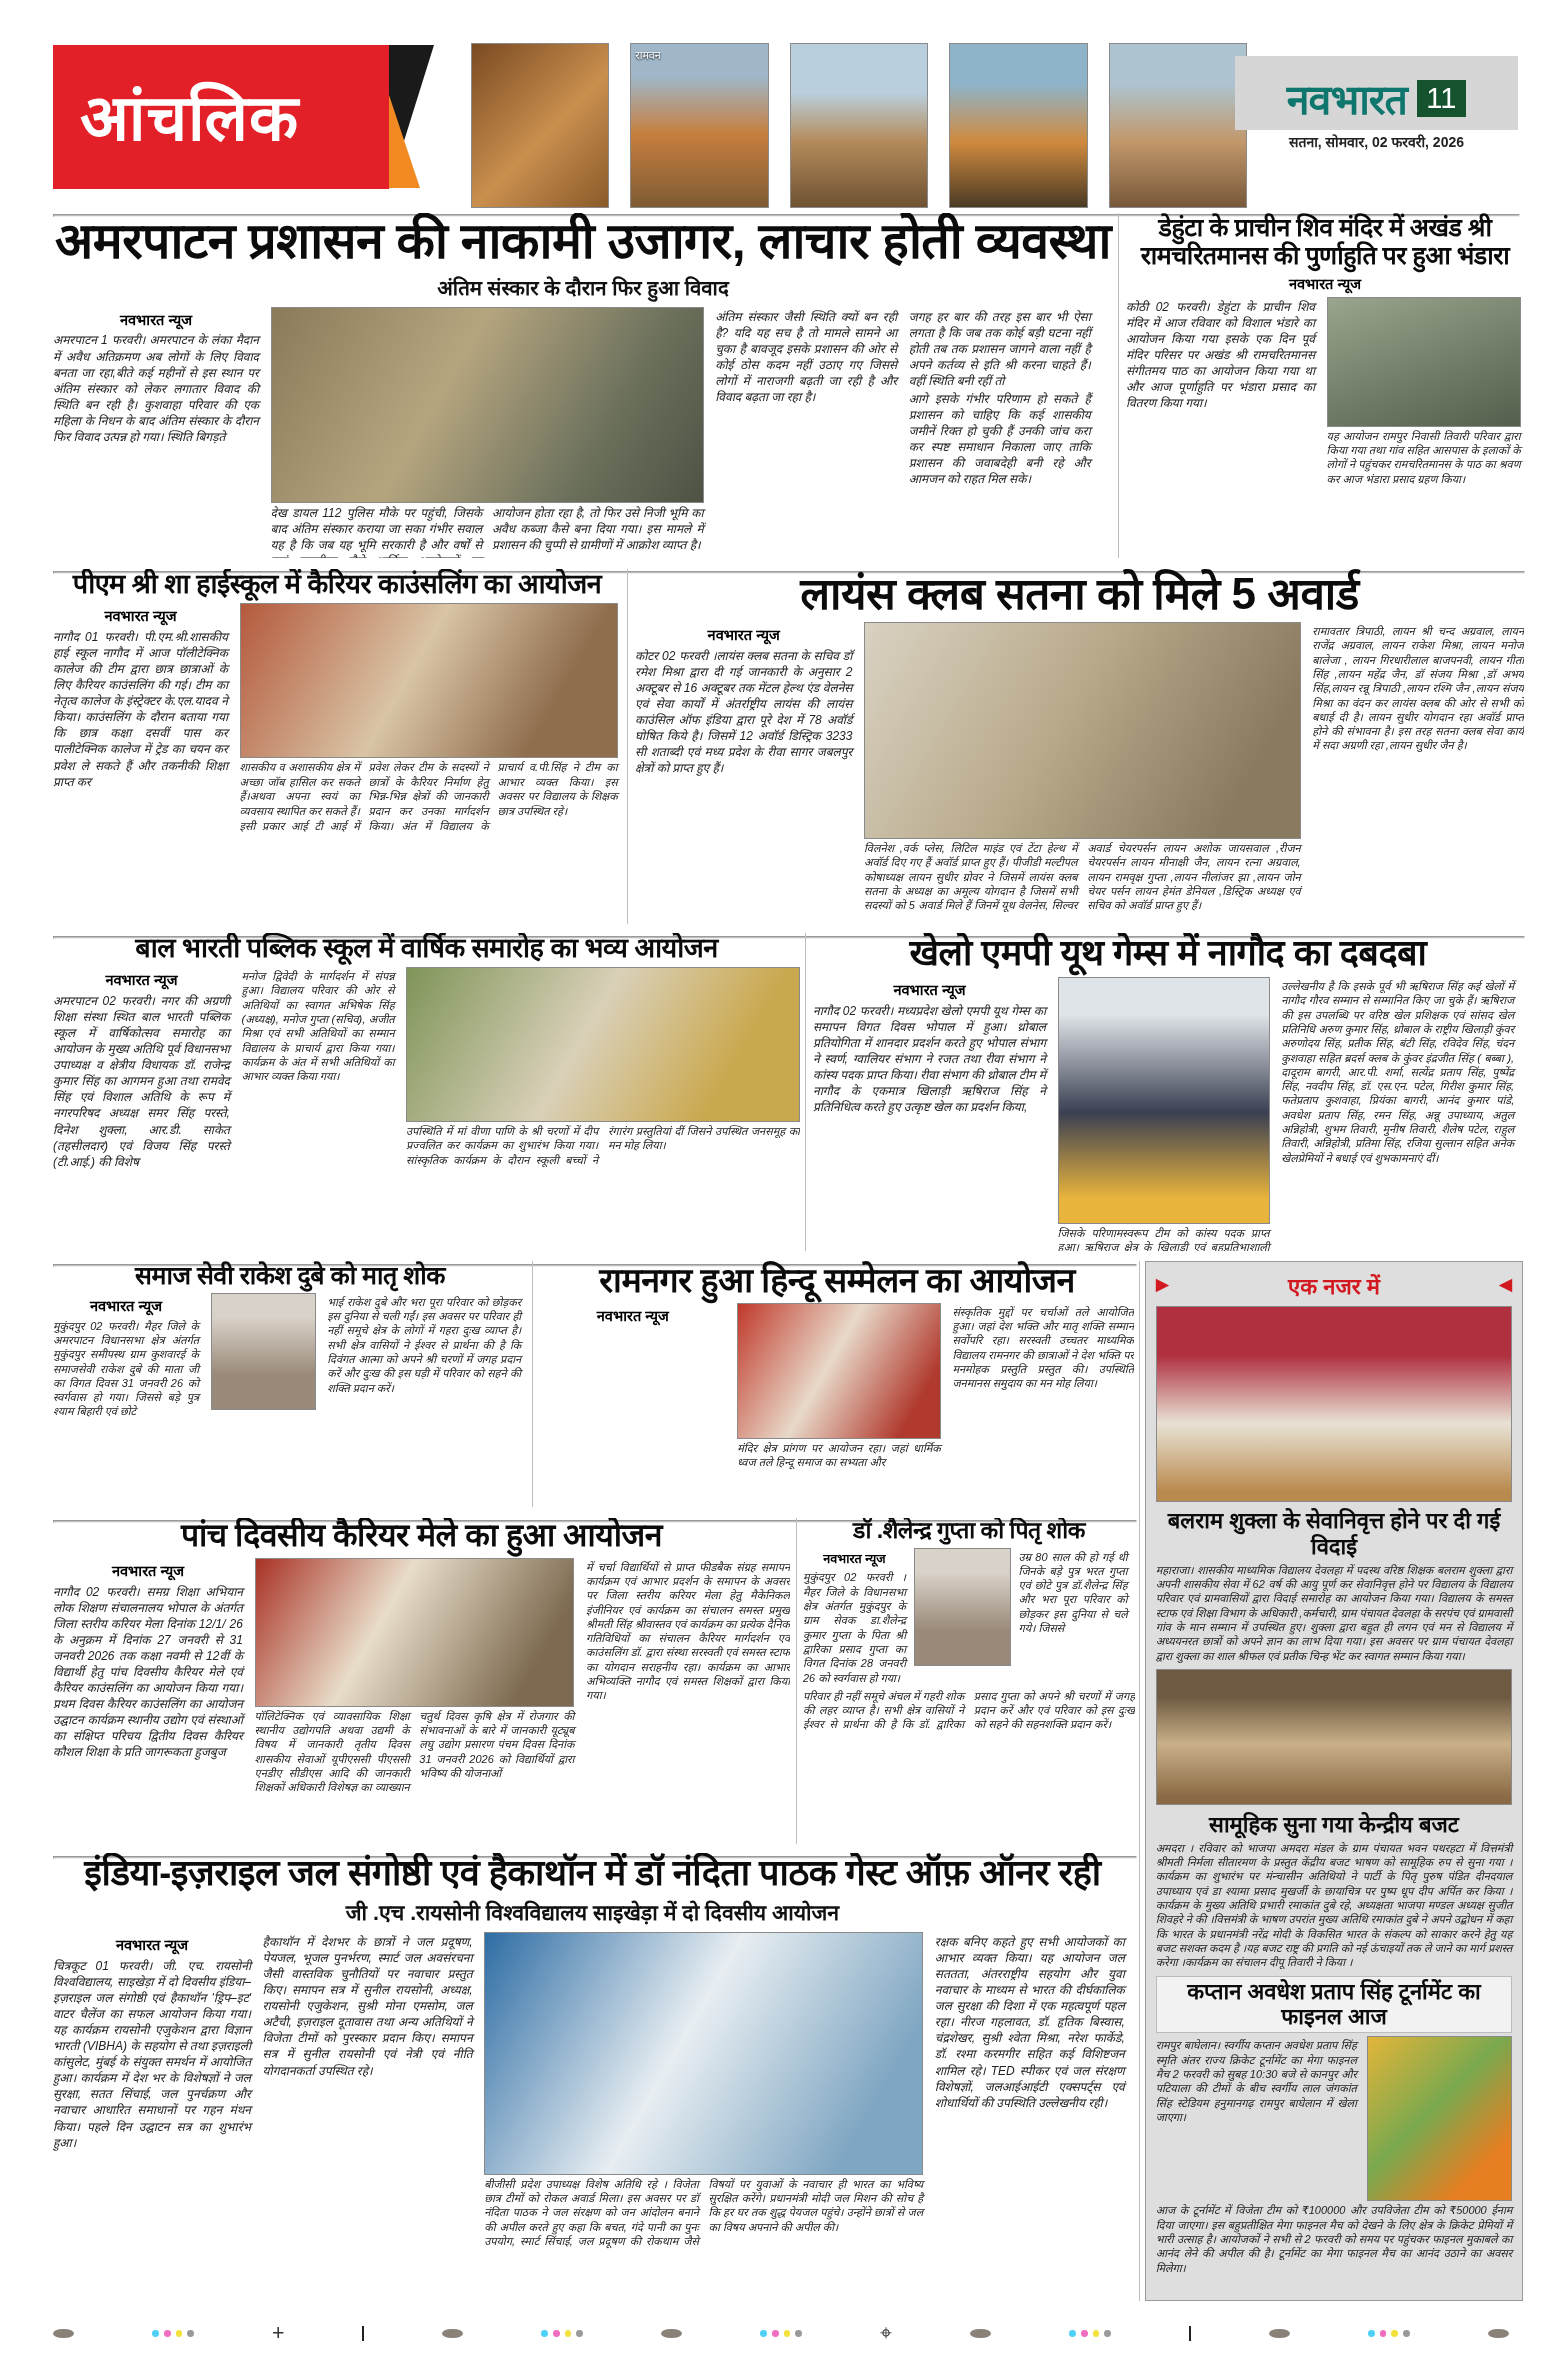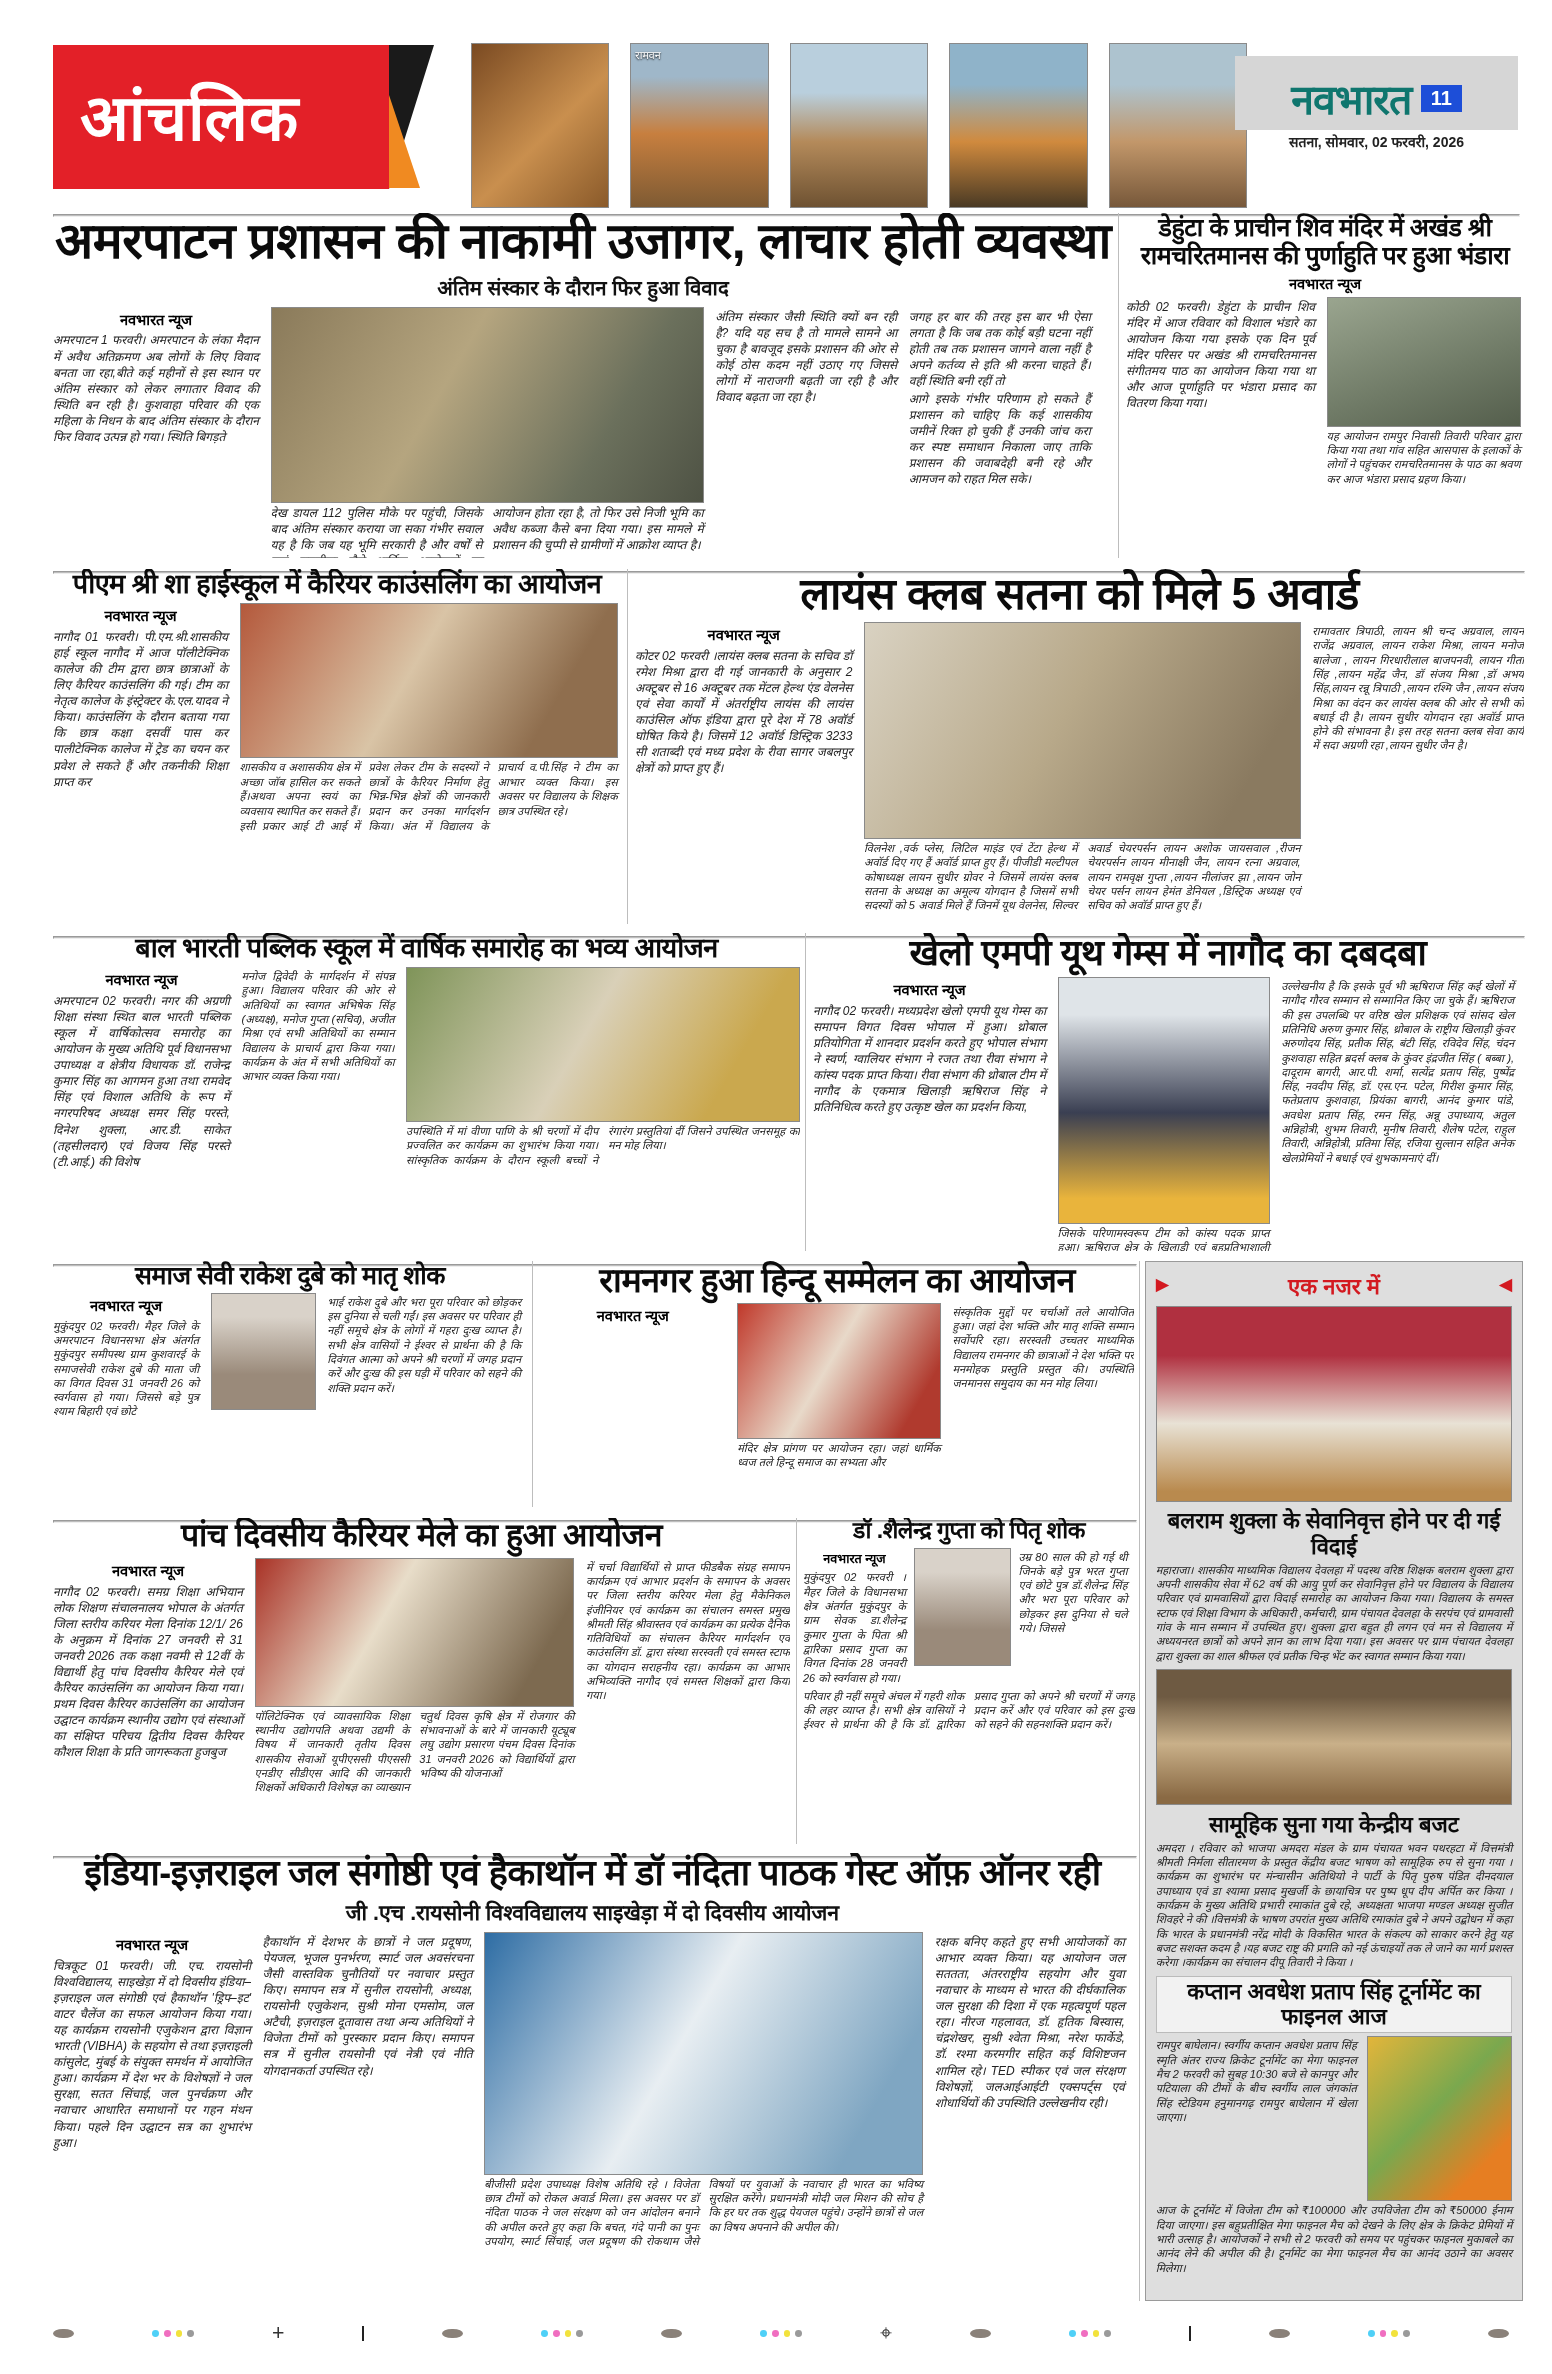--- a/index.html
+++ b/index.html
@@ -42,21 +42,21 @@
   .logo-slant-black{position:absolute;left:336px;top:17.5px;width:0;height:0;
       border-top:144px solid #1a1a1a;border-right:45px solid transparent;}
   .logo-slant-orange{position:absolute;left:336px;top:68px;width:0;height:0;
       border-bottom:93px solid #f08a21;border-right:31px solid transparent;}
   .photo-strip{position:absolute;left:398px;top:16px;width:776px;height:163px;display:flex;gap:21px;margin-left:20px;}
   .photo-strip .photo{flex:1;height:100%;}
   .brand-box{position:absolute;left:1182px;top:29px;width:283px;height:74px;background:#d6d6d6;
       display:flex;flex-direction:column;justify-content:flex-end;padding:3.9px 7.8px;box-sizing:border-box;}
   .brand-row{display:flex;align-items:center;justify-content:center;gap:9.7px;}
   .brand{font-size:41px;font-weight:bold;color:#0f766e;letter-spacing:-1px;}
-  .pageno{background:#1d4ed8;color:#fff;font-size:20px;font-weight:bold;padding:1.9px 9.7px;}
+  .pageno{background:#14532d;color:#fff;font-size:29px;font-weight:normal;padding:1.9px 9.7px;}
   .m-dateline{position:absolute;left:1182px;top:105px;width:283px;text-align:center;
       font-size:14px;font-weight:bold;color:#222;}
   
   .vr{position:absolute;width:1px;background:#bdbdbd;}
   .hrule{position:absolute;height:1px;background:#bdbdbd;}
   
   .eknbox{background:#dedede;border:1px solid #9a9a9a;padding:7.8px 9.7px;box-sizing:border-box;}
   .ekn-title-row{display:flex;align-items:center;justify-content:space-between;margin-bottom:5.8px;}
   .ekn-title{color:#d31920;font-weight:bold;font-size:22px;}
   .tri{color:#d31920;font-size:17.5px;}

